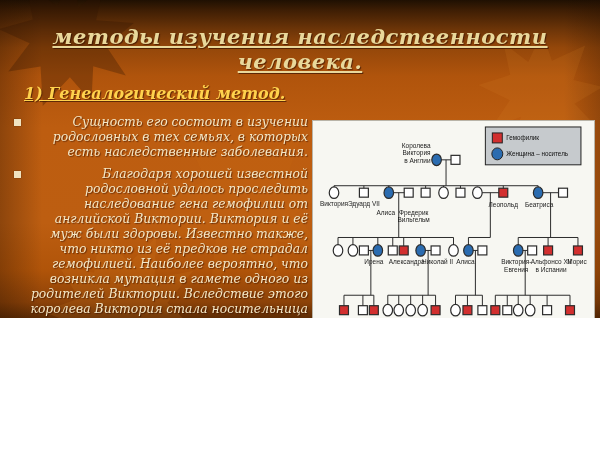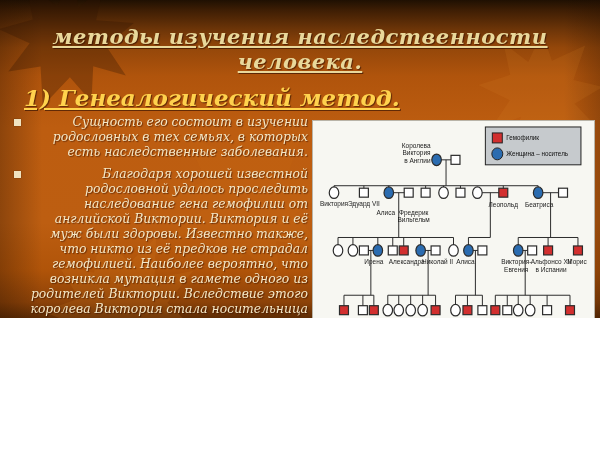--- a/index.html
+++ b/index.html
@@ -14,21 +14,21 @@
         #8c4208 95%, #5e2c04 100%);
   }
   .leafbg{position:absolute;left:0;top:0;width:600px;height:450px;pointer-events:none;}
   .title{
     position:absolute; left:20px; right:20px; top:24px; text-align:center;
     font-size:21px; font-style:italic; font-weight:600; letter-spacing:.5px;
     color:#e9d89b; text-decoration:underline; text-shadow:1px 1px 1px rgba(40,10,0,.6);
   }
   .subtitle{
     position:absolute; left:24px; top:84px;
-    font-size:23px; font-style:italic; font-weight:700;
+    font-size:16px; font-style:italic; font-weight:700;
     color:#ffd24d; text-decoration:underline; text-shadow:1px 1px 1px rgba(40,10,0,.6);
   }
   .bullets{position:absolute; left:10px; top:114px; width:298px;}
   .bullet{display:flex; margin-bottom:7px;}
   .marker{
     flex:0 0 auto; width:7px; height:7px; margin:5px 8px 0 4px;
     background:#f0e3c0; box-shadow:0 0 1px rgba(0,0,0,.5);
   }
   .btext{
     font-size:12.4px; line-height:1.21; font-style:italic;

